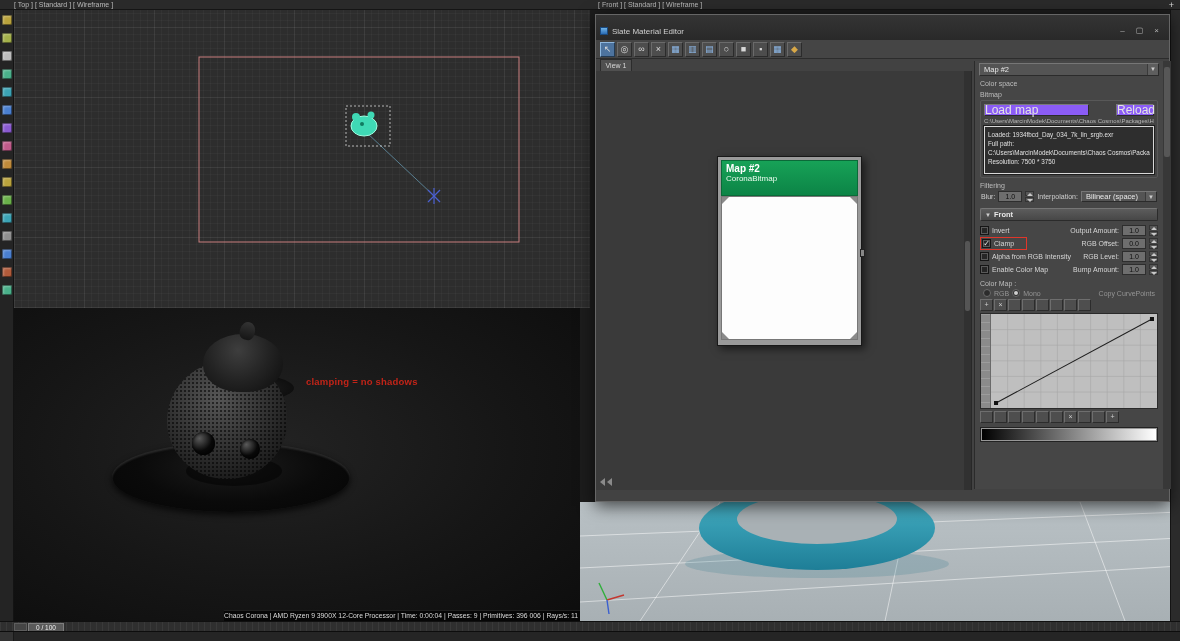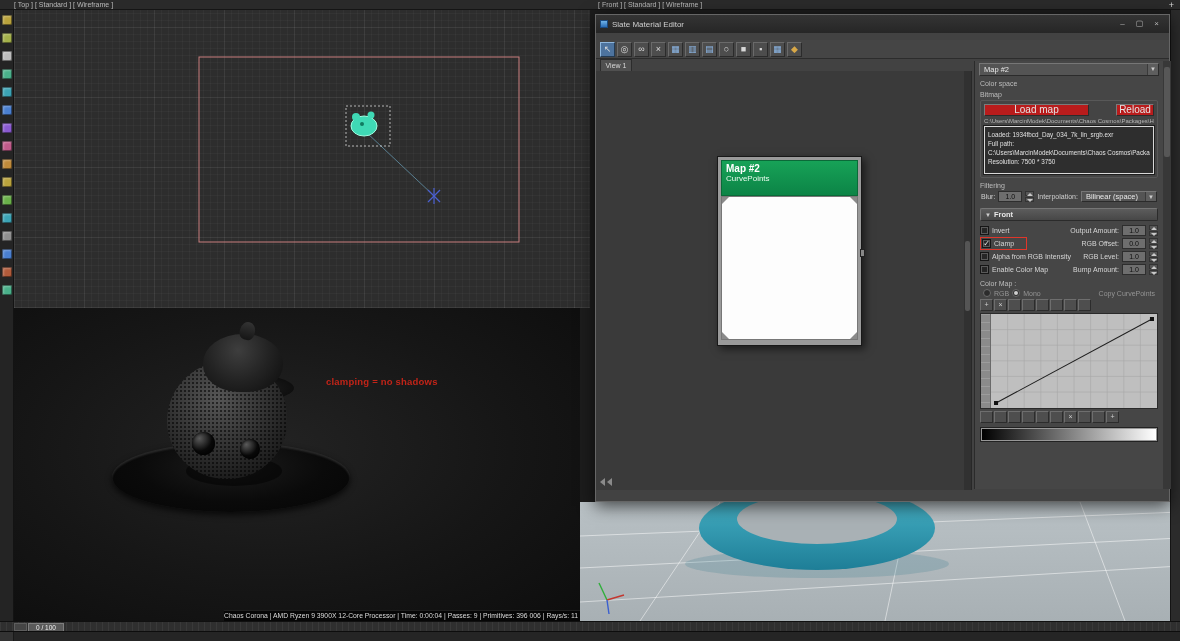--- a/index.html
+++ b/index.html
@@ -31,32 +31,32 @@
   .refl{position:absolute;left:172px;top:148px;width:96px;height:30px;border-radius:50%;background:rgba(0,0,0,.5);}
   .blob{position:absolute;left:153px;top:53px;width:120px;height:118px;border-radius:52% 48% 50% 50%;
     background-image:radial-gradient(rgba(0,0,0,.55) 28%, transparent 30%), radial-gradient(circle at 42% 32%, #565656 0%, #333333 45%, #141414 88%);
     background-size:4px 4px, 100% 100%;}
   .hatbrim{position:absolute;left:178px;top:66px;width:102px;height:28px;border-radius:50%;background:radial-gradient(#242424, #0c0c0c 80%);}
   .hat{position:absolute;left:189px;top:26px;width:80px;height:58px;border-radius:50% 50% 46% 46%;background:radial-gradient(circle at 44% 28%, #3e3e3e 0%, #232323 50%, #101010 90%);}
   .stem{position:absolute;left:226px;top:14px;width:15px;height:18px;border-radius:50% 50% 40% 40%;background:linear-gradient(#333,#151515);transform:rotate(14deg);}
   .eye{position:absolute;border-radius:50%;background:radial-gradient(circle at 32% 28%, #5a5a5a 0%, #090909 55%, #000 100%);box-shadow:inset 0 0 3px #000;}
   .eye.e1{left:178px;top:124px;width:23px;height:23px;}
   .eye.e2{left:226px;top:131px;width:20px;height:20px;}
-  .annotation{position:absolute;left:312px;top:68px;font-size:9.5px;font-weight:bold;color:#c22418;letter-spacing:.2px;}
+  .annotation{position:absolute;left:292px;top:68px;font-size:9.5px;font-weight:bold;color:#c22418;letter-spacing:.2px;}
   .renderstatus{position:absolute;left:210px;right:0;bottom:0;height:11px;background:#060606;border-top:1px solid #1f1f1f;color:#dcdcdc;font-size:6.8px;line-height:10px;text-align:center;white-space:nowrap;overflow:hidden;}
 
   
   .vp-light{left:580px;top:502px;width:600px;height:119px;background:linear-gradient(#b9c1c5,#a8b0b4);overflow:hidden;}
 
   
   .rightstrip{left:1170px;top:10px;width:10px;height:611px;background:#2b2b2b;border-left:1px solid #141414;}
 
   
   .sme{left:595px;top:14px;width:575px;height:488px;background:#424242;border:1px solid #666;box-shadow:0 4px 16px rgba(0,0,0,.65);}
-  .sme-title{position:absolute;left:0;top:0;right:0;height:13px;background:linear-gradient(#343434,#262626);display:flex;align-items:center;padding:9px 4px;gap:4px;}
+  .sme-title{position:absolute;left:0;top:0;right:0;height:13px;background:linear-gradient(#343434,#262626);display:flex;align-items:center;padding:16px 4px;gap:4px;}
   .sme-ico{width:8px;height:8px;background:linear-gradient(#6fb3e8,#2a6cb5);border:1px solid #1a4a80;}
   .sme-title-text{font-size:8px;color:#cfcfcf;}
   .winbtns{margin-left:auto;display:flex;}
   .winbtn{width:17px;height:12px;font-size:8px;color:#b5b5b5;text-align:center;line-height:11px;}
   .sme-menu{position:absolute;left:0;top:13px;right:0;height:12px;background:#3a3a3a;border-bottom:1px solid #2a2a2a;display:flex;align-items:center;padding-left:5px;}
   .sme-menu span{font-size:7.5px;color:#d4d4d4;padding:0 6px;}
   .sme-toolbar{position:absolute;left:0;top:25px;right:0;height:19px;background:#454545;border-bottom:1px solid #2c2c2c;display:flex;align-items:center;gap:2px;padding-left:4px;}
   .tbico{width:15px;height:15px;background:#4d4d4d;border-top:1px solid #6a6a6a;border-left:1px solid #6a6a6a;border-right:1px solid #2b2b2b;border-bottom:1px solid #2b2b2b;color:#d8d8d8;font-size:9px;text-align:center;line-height:13px;}
   .tbico::after{content:attr(data-glyph);}
   .tbico.sel{background:#4d739e;border-color:#8fb7dd #233a52 #233a52 #8fb7dd;}
@@ -95,21 +95,21 @@
   .pscroll{position:absolute;left:567px;top:46px;width:8px;height:428px;background:#383838;}
   .pthumb{position:absolute;left:1px;top:6px;width:6px;height:90px;background:#575757;border-radius:2px;}
   .dd{background:#545454;border-top:1px solid #767676;border-left:1px solid #767676;border-right:1px solid #2b2b2b;border-bottom:1px solid #2b2b2b;color:#e8e8e8;font-size:7.5px;display:flex;align-items:center;padding:0 0 0 4px;height:13px;}
   .dd .arr{margin-left:auto;width:11px;height:100%;background:#5e5e5e;border-left:1px solid #3a3a3a;color:#ccc;font-size:6px;text-align:center;line-height:11px;}
   .dd .arr::after{content:"▼";}
   .dd.small{height:11px;width:52px;}
   .seclab{font-size:7px;color:#bdbdbd;margin:4px 1px 2px;}
   .grp{border:1px solid #585858;border-radius:2px;padding:3px;margin:0 1px;background:#444;}
   .row{display:flex;align-items:center;gap:3px;}
   .lab{font-size:7px;color:#cfcfcf;white-space:nowrap;}
-  .btn{background:#b91c1c;border-top:1px solid #7a7a7a;border-left:1px solid #7a7a7a;border-right:1px solid #2c2c2c;border-bottom:1px solid #2c2c2c;color:#e4e4e4;font-size:10px;text-align:center;height:12px;line-height:10px;}
+  .btn{background:#8b5cf6;border-top:1px solid #7a7a7a;border-left:1px solid #7a7a7a;border-right:1px solid #2c2c2c;border-bottom:1px solid #2c2c2c;color:#e4e4e4;font-size:12px;height:12px;line-height:10px;}
   .grow{flex:1;}
   .w38{width:38px;margin-left:24px;}
   .pathline{font-size:6px;color:#b8b8b8;margin:2px 0;white-space:nowrap;overflow:hidden;}
   .infobox{background:#2e2e2e;border:1px solid #d8d8d8;outline:1px solid #1e1e1e;padding:3px;min-height:48px;}
   .infobox div{font-size:6.3px;color:#e0e0e0;white-space:nowrap;overflow:hidden;line-height:9px;}
   .val{background:#6e6e6e;color:#0e0e0e;font-size:7px;width:24px;height:11px;text-align:center;border:1px solid #2e2e2e;line-height:10px;}
   .spin{width:9px;display:flex;flex-direction:column;gap:1px;}
   .spin i{display:block;height:5px;background:#565656;border:1px solid #333;position:relative;}
   .spin i::after{content:"";position:absolute;left:1px;border-left:3px solid transparent;border-right:3px solid transparent;}
   .spin i.up::after{top:1px;border-bottom:3px solid #c8c8c8;}
@@ -257,21 +257,21 @@
       <span class="tbico blue" data-glyph="▦"></span>
       <span class="tbico gold" data-glyph="◆"></span>
     </div>
 
     <div class="sme-tab">View 1</div>
 
     <div class="sme-canvas">
       <div class="node">
         <div class="node-head">
           <div class="node-title">Map #2</div>
-          <div class="node-type">CurvePoints</div>
+          <div class="node-type">CoronaBitmap</div>
         </div>
         <div class="node-body">
           <span class="fold tl"></span>
           <span class="fold tr"></span>
           <span class="fold br"></span>
           <span class="fold bl"></span>
         </div>
         <span class="node-socket"></span>
       </div>
       <div class="canvas-vscroll">

